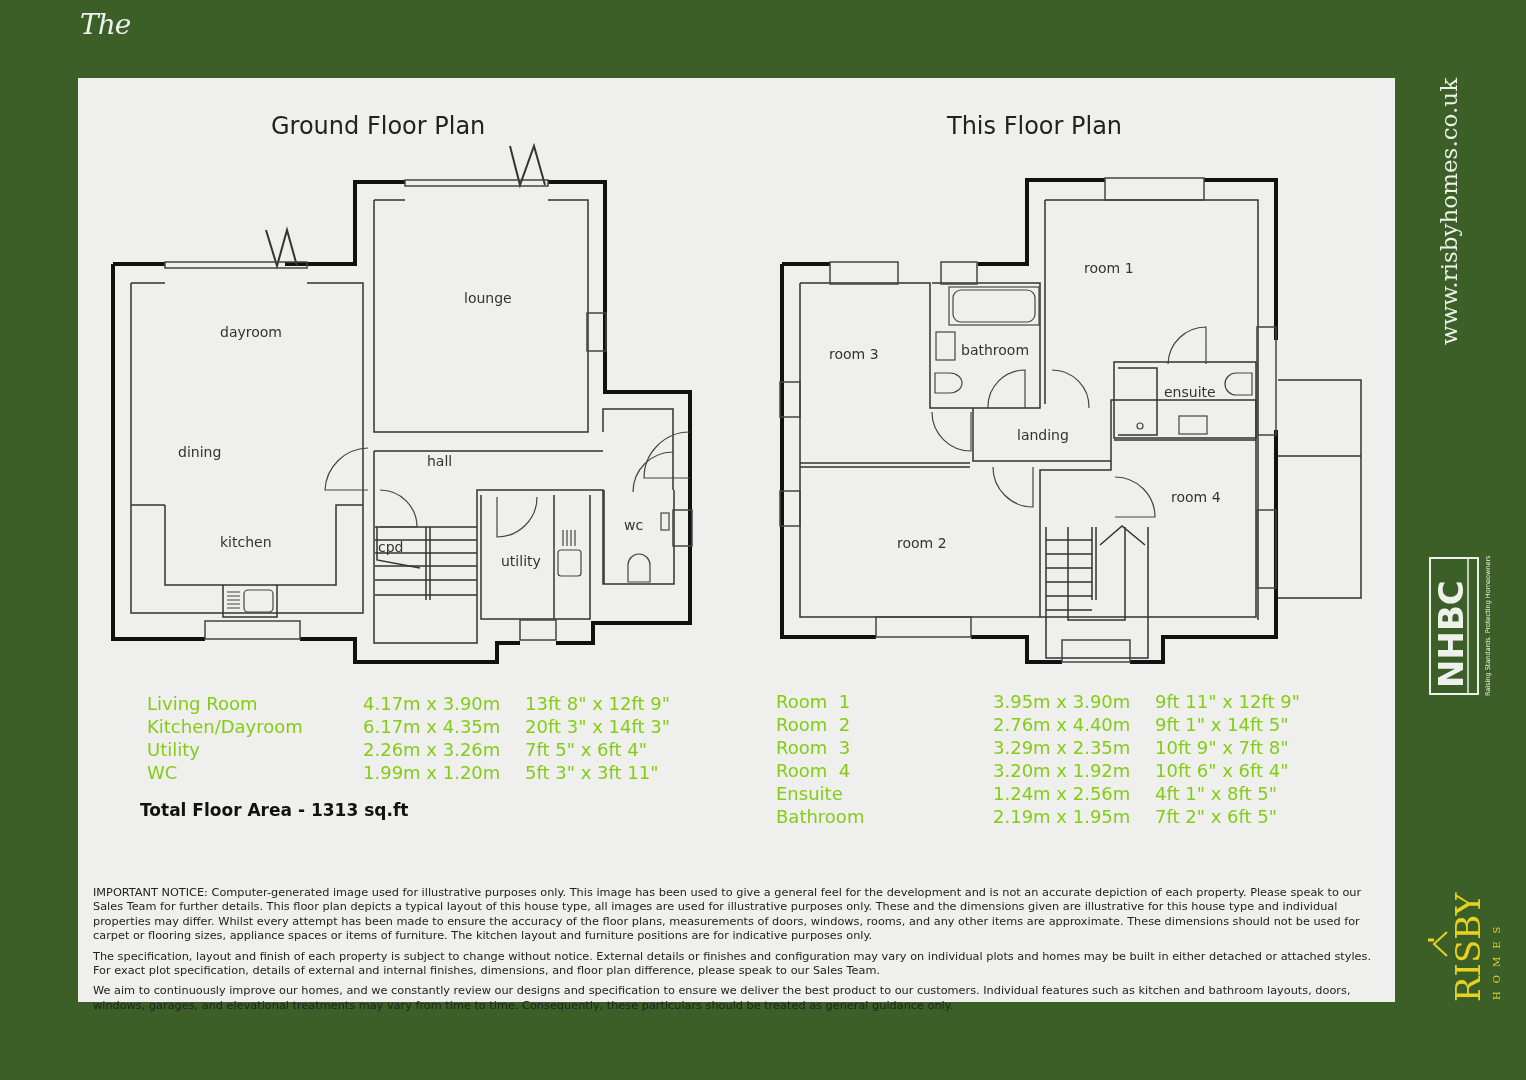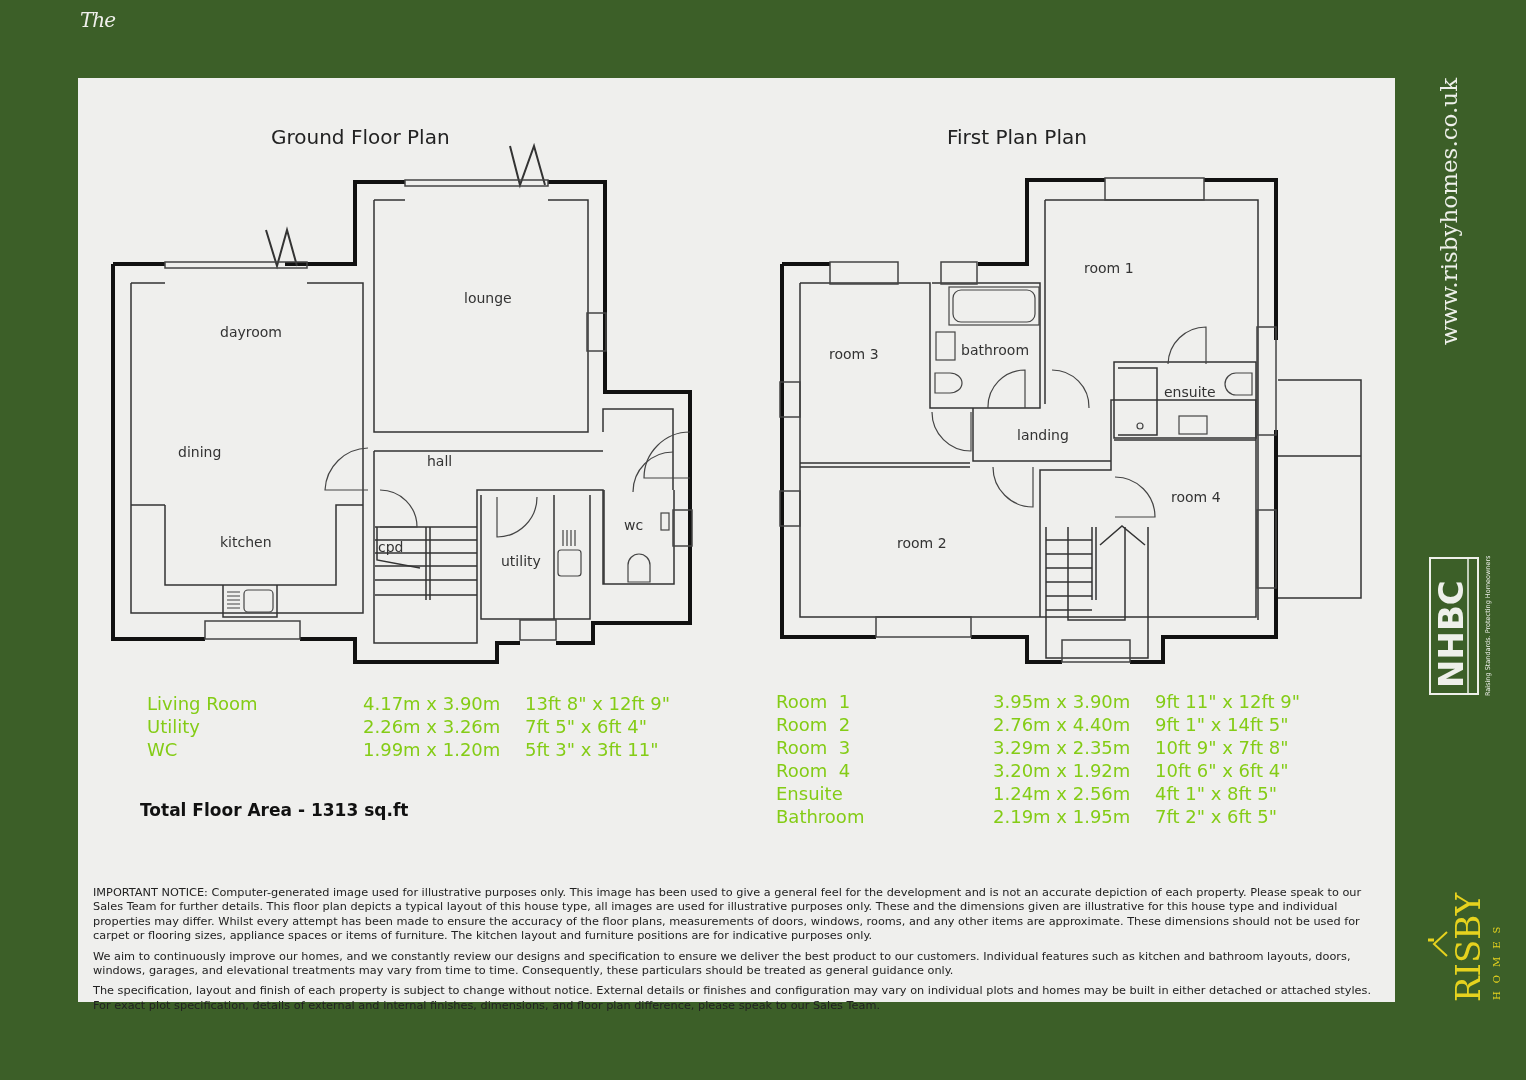--- a/index.html
+++ b/index.html
@@ -1,21 +1,21 @@
 <!DOCTYPE html>
 <html><head>
 <meta charset="utf-8">
 <style>
   html,body{margin:0;padding:0;}
   body{width:1526px;height:1080px;background:#3c5f28;position:relative;overflow:hidden;font-family:"DejaVu Sans",sans-serif;}
   .brand{position:absolute;left:80px;top:8px;color:#f0f0ec;display:flex;align-items:baseline;gap:6px;}
-  .brand .the{font-family:"DejaVu Serif",serif;font-style:italic;font-size:20px;letter-spacing:-1px;text-align:center;}
+  .brand .the{font-family:"DejaVu Serif",serif;font-style:italic;font-size:28px;letter-spacing:-1px;text-align:center;}
   .brand .name{font-family:"DejaVu Sans",sans-serif;font-weight:bold;font-size:40px;letter-spacing:-0.5px;}
   .panel{position:absolute;left:78px;top:78px;width:1317px;height:924px;background:#efefed;}
-  .plan-title{position:absolute;font-size:20px;color:#222;top:125px;}
+  .plan-title{position:absolute;font-size:24px;color:#222;top:112px;}
   svg.plan{position:absolute;left:0;top:0;}
   .rlabel{font-family:"DejaVu Sans",sans-serif;font-size:14px;fill:#333;}
   .dims{position:absolute;font-size:18px;color:#84cc16;line-height:23px;}
   .dims .row{display:flex;}
   .total{position:absolute;left:140px;top:800px;font-size:17px;font-weight:bold;color:#111;}
   .notice{position:absolute;left:87px;top:880px;width:1295px;font-size:11.3px;line-height:14.4px;color:#222;}
   .notice p{margin:6px;}
   .side-url{position:absolute;left:1436px;top:345px;transform-origin:0 0;transform:rotate(-90deg);color:#eef0ea;font-family:"DejaVu Serif",serif;font-size:23px;white-space:nowrap;}
   .nhbc{position:absolute;left:1428px;top:556px;width:64px;height:140px;}
   .risby{position:absolute;left:1420px;top:872px;width:90px;height:140px;}
@@ -23,21 +23,21 @@
 </head>
 <body>
 
 <div class="brand">
   <span class="the">The</span>
 </div>
 
 <div class="panel"></div>
 
 <div class="plan-title" style="left:271px;">Ground Floor Plan</div>
-<div class="plan-title" style="left:947px;">First Plan Plan</div>
+<div class="plan-title" style="left:947px;">This Floor Plan</div>
 
 <svg class="plan" width="1526" height="1080">
   <g fill="none" stroke="#111" stroke-linejoin="miter">
 
     <path d="M113,264 L113,639 L205,639 M300,639 L355,639 L355,662 L497,662 L497,643 L520,643 M556,643 L593,643 L593,623 L690,623 L690,392 L605,392 L605,182 L548,182 M405,182 L355,182 L355,264 L285,264 M165,264 L113,264" stroke-width="4"></path>
 
     <g stroke-width="1.5" stroke="#333">
       <path d="M131,283 L131,613 L363,613 L363,283 L307,283 M165,283 L131,283"></path>
       <path d="M374,200 L374,432 L588,432 L588,200 L548,200 M405,200 L374,200"></path>
       <path d="M374,451 L603,451 M603,432 L603,409 L673,409 L673,490"></path>
@@ -157,20 +157,25 @@
   </g>
 </svg>
 
 <div class="dims" style="left:147px;top:692px;">
   <div class="row">
       <span style="width:216px">Living Room</span>
       <span style="width:162px">4.17m x 3.90m</span>
       <span>13ft 8" x 12ft 9"</span>
     </div>
   <div class="row">
+      <span style="width:216px">Kitchen/Dayroom</span>
+      <span style="width:162px">6.17m x 4.35m</span>
+      <span>20ft 3" x 14ft 3"</span>
+    </div>
+  <div class="row">
       <span style="width:216px">Utility</span>
       <span style="width:162px">2.26m x 3.26m</span>
       <span>7ft 5" x 6ft 4"</span>
     </div>
   <div class="row">
       <span style="width:216px">WC</span>
       <span style="width:162px">1.99m x 1.20m</span>
       <span>5ft 3" x 3ft 11"</span>
     </div>
 </div>
@@ -204,22 +209,22 @@
     </div>
   <div class="row">
       <span style="width:217px;white-space:pre">Bathroom</span>
       <span style="width:162px">2.19m x 1.95m</span>
       <span>7ft 2" x 6ft 5"</span>
     </div>
 </div>
 
 <div class="notice">
   <p>IMPORTANT NOTICE: Computer-generated image used for illustrative purposes only. This image has been used to give a general feel for the development and is not an accurate depiction of each property. Please speak to our Sales Team for further details. This floor plan depicts a typical layout of this house type, all images are used for illustrative purposes only. These and the dimensions given are illustrative for this house type and individual properties may differ. Whilst every attempt has been made to ensure the accuracy of the floor plans, measurements of doors, windows, rooms, and any other items are approximate. These dimensions should not be used for carpet or flooring sizes, appliance spaces or items of furniture. The kitchen layout and furniture positions are for indicative purposes only.</p>
+  <p>The specification, layout and finish of each property is subject to change without notice. External details or finishes and configuration may vary on individual plots and homes may be built in either detached or attached styles. For exact plot specification, details of external and internal finishes, dimensions, and floor plan difference, please speak to our Sales Team.</p>
   <p>We aim to continuously improve our homes, and we constantly review our designs and specification to ensure we deliver the best product to our customers. Individual features such as kitchen and bathroom layouts, doors, windows, garages, and elevational treatments may vary from time to time. Consequently, these particulars should be treated as general guidance only.</p>
-  <p>The specification, layout and finish of each property is subject to change without notice. External details or finishes and configuration may vary on individual plots and homes may be built in either detached or attached styles. For exact plot specification, details of external and internal finishes, dimensions, and floor plan difference, please speak to our Sales Team.</p>
 </div>
 
 <div class="side-url">www.risbyhomes.co.uk</div>
 
 <svg class="nhbc" viewBox="0 0 64 140">
   <rect x="2" y="2" width="48" height="136" fill="none" stroke="#eef0ea" stroke-width="2"></rect>
   <line x1="40" y1="2" x2="40" y2="138" stroke="#eef0ea" stroke-width="1.5"></line>
   <text x="0" y="0" transform="translate(35,132) rotate(-90)" fill="#eef0ea" font-family="DejaVu Sans, sans-serif" font-weight="bold" font-size="34">NHBC</text>
   <text x="0" y="0" transform="translate(62,140) rotate(-90)" fill="#eef0ea" font-family="DejaVu Sans, sans-serif" font-size="6.5">Raising Standards. Protecting Homeowners</text>
 </svg>

